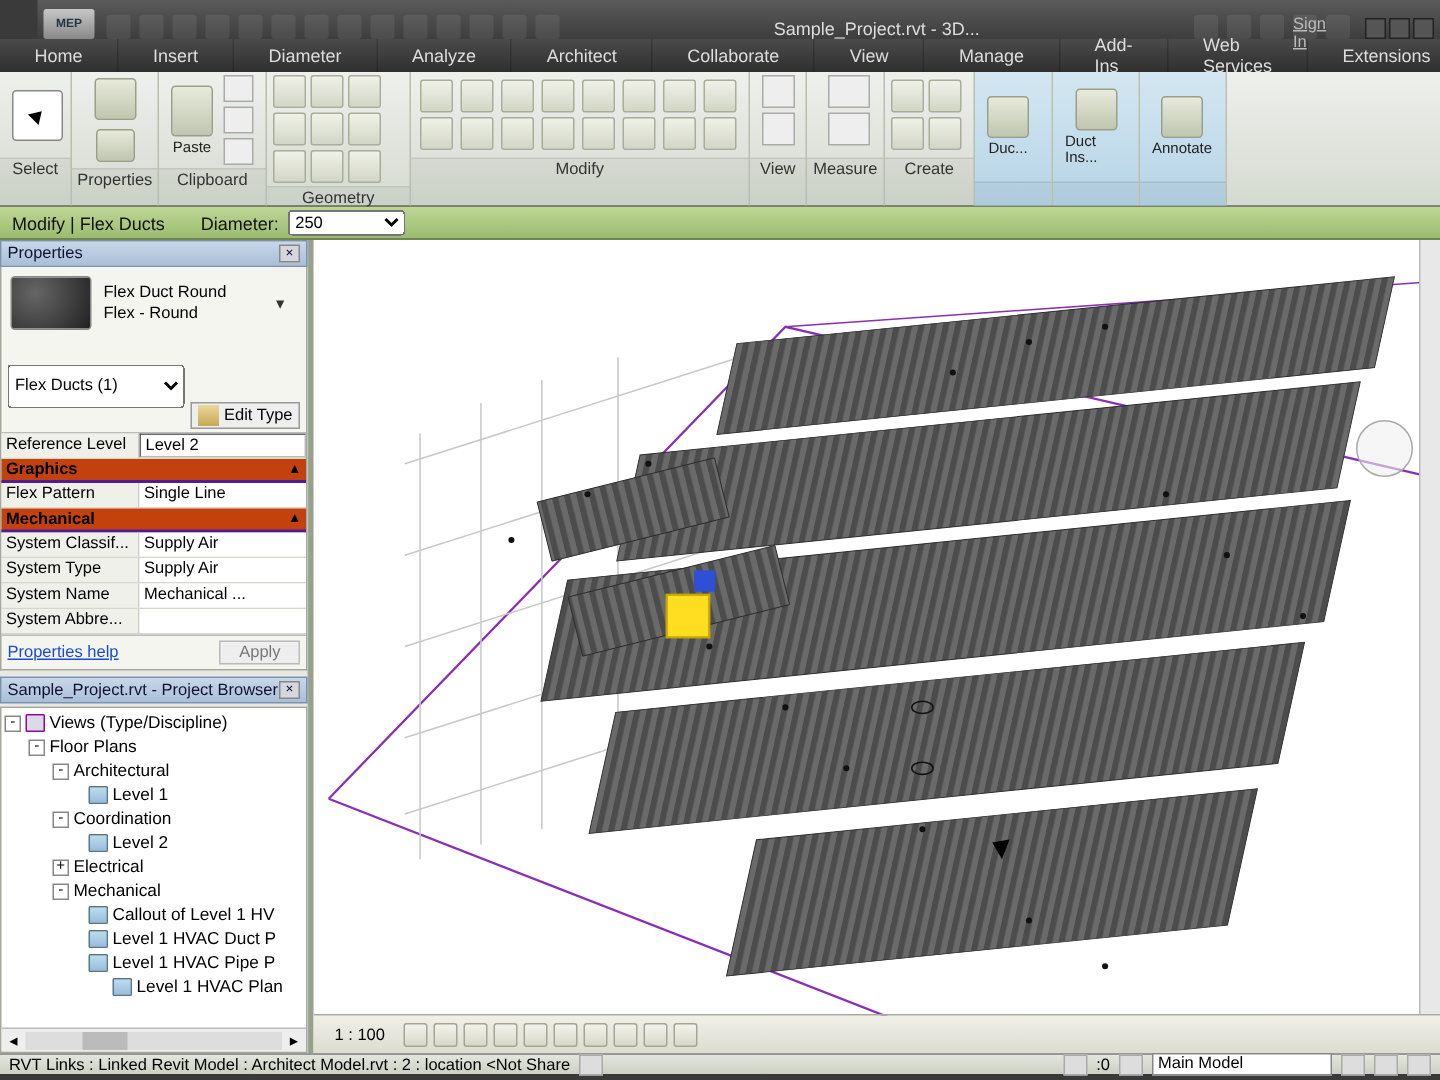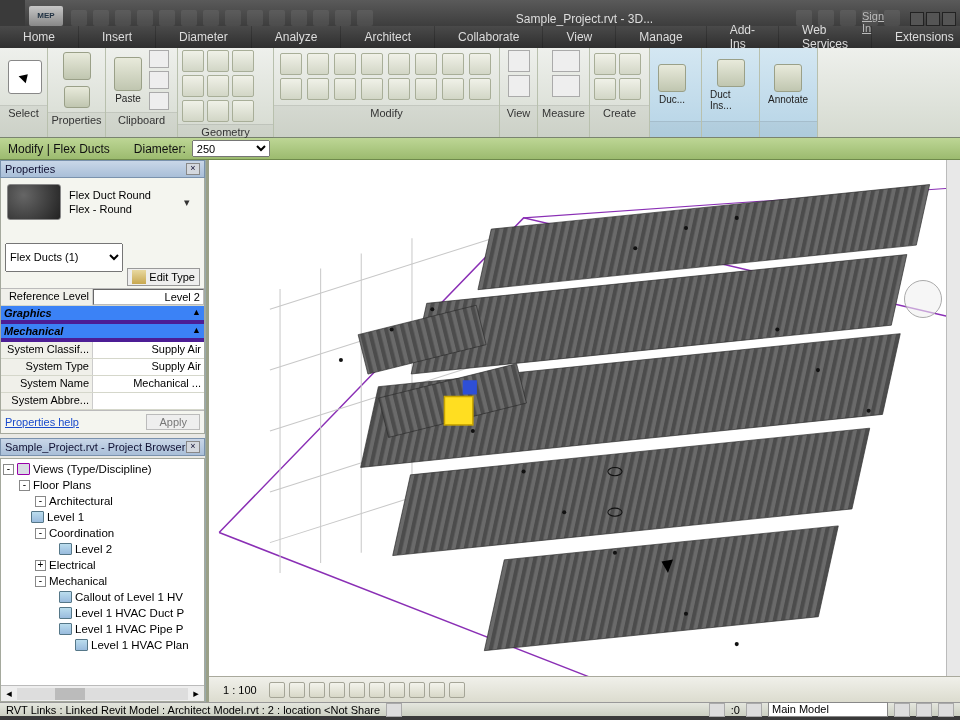--- a/index.html
+++ b/index.html
@@ -55,24 +55,24 @@
 .props { border:1px solid #a5a99d; border-top:none; background:#f4f5ef; display:flex; flex-direction:column; }
 .typeSel { display:flex; align-items:center; padding:6px; gap:8px; }
 .typeSel .thumb { width:54px; height:36px; background: radial-gradient(circle at 30% 30%, #666,#222); border:1px solid #888; border-radius:3px; }
 .typeSel .names { font-size:11px; line-height:14px; }
 .typeSel .dd { margin-left:auto; width:14px; color:#333; }
 .instRow { display:flex; align-items:center; padding:2px 4px; gap:4px; }
 .instRow select { flex:1; font-size:11px; height:29px; }
 .instRow .editbtn { display:flex; align-items:center; gap:3px; font-size:11px; padding:1px 4px; border:1px solid #999; background:#eee;margin-top:40px; }
 .instRow .editbtn .ic { width:14px; height:14px; background:linear-gradient(#e8d8a0,#c8a850); }
 .pgrid { border-top:1px solid #bbb; }
-.pgrid .row { display:flex; height:17px; border-bottom:1px solid #d5d7cb; font-size:11px;text-align:right; }
+.pgrid .row { display:flex; height:17px; border-bottom:1px solid #d5d7cb; font-size:11px; }
 .pgrid .row .k { width: 92px; padding:1px 3px; background:#f0f0ea; border-right:1px solid #ccc; white-space:nowrap; overflow:hidden; text-overflow:ellipsis; }
 .pgrid .row .v { flex:1; padding:1px 3px; background:#fff; white-space:nowrap; overflow:hidden; text-overflow:ellipsis; }
-.pgrid .cat { background:#3b82f6; font-weight:bold; padding:1px 3px; border-bottom:4px solid #4c1d95; display:flex;font-style:italic; }
+.pgrid .cat { background:#c2410c; font-weight:bold; padding:1px 3px; border-bottom:2px solid #4c1d95; display:flex; }
 .pgrid .cat .exp { margin-left:auto; font-size:9px; }
 .propfoot { display:flex; align-items:center; padding:3px 4px; border-top:1px solid #bbb; }
 .propfoot a { color:#1a4bcc; text-decoration:underline; font-size:11px; }
 .propfoot button { margin-left:auto; font-size:11px; padding:1px 12px; color:#777; background:#eee; border:1px solid #bbb; }
 
 
 .browser { flex:1; border:1px solid #a5a99d; background:#fff; display:flex; flex-direction:column; margin-top:2px; overflow:hidden; }
 .tree { flex:1; overflow:auto; font-size:11.5px; padding:2px 0; }
 .tree .node { white-space:nowrap; padding:0 2px; line-height:16px; display:flex; align-items:center; }
 .tree .tw { width:11px; height:11px; border:1px solid #888; margin-right:3px; text-align:center; line-height:8px; font-size:10px; background:#fff; }
@@ -320,20 +320,24 @@
       </div>
       <div class="pgrid">
         <div class="row">
             <div class="k">Reference Level</div>
             <div class="v" style="background:#fff;border:1px inset #bbb">Level 2</div>
           </div>
         <div class="cat">
             <span>Graphics</span>
             <span class="exp">▲</span>
           </div>
+        <div class="row">
+            <div class="k">Flex Pattern</div>
+            <div class="v">Single Line</div>
+          </div>
         <div class="cat">
             <span>Mechanical</span>
             <span class="exp">▲</span>
           </div>
         <div class="row">
             <div class="k">System Classif...</div>
             <div class="v">Supply Air</div>
           </div>
         <div class="row">
             <div class="k">System Type</div>
@@ -366,21 +370,21 @@
             <span>Views (Type/Discipline)</span>
           </div>
         <div class="node" style="padding-left:18px">
             <span class="tw">-</span>
             <span>Floor Plans</span>
           </div>
         <div class="node" style="padding-left:34px">
             <span class="tw">-</span>
             <span>Architectural</span>
           </div>
-        <div class="node" style="padding-left:30px">
+        <div class="node" style="padding-left:58px">
             <span class="ic view"></span>
             <span>Level 1</span>
           </div>
         <div class="node" style="padding-left:34px">
             <span class="tw">-</span>
             <span>Coordination</span>
           </div>
         <div class="node" style="padding-left:58px">
             <span class="ic view"></span>
             <span>Level 2</span>

